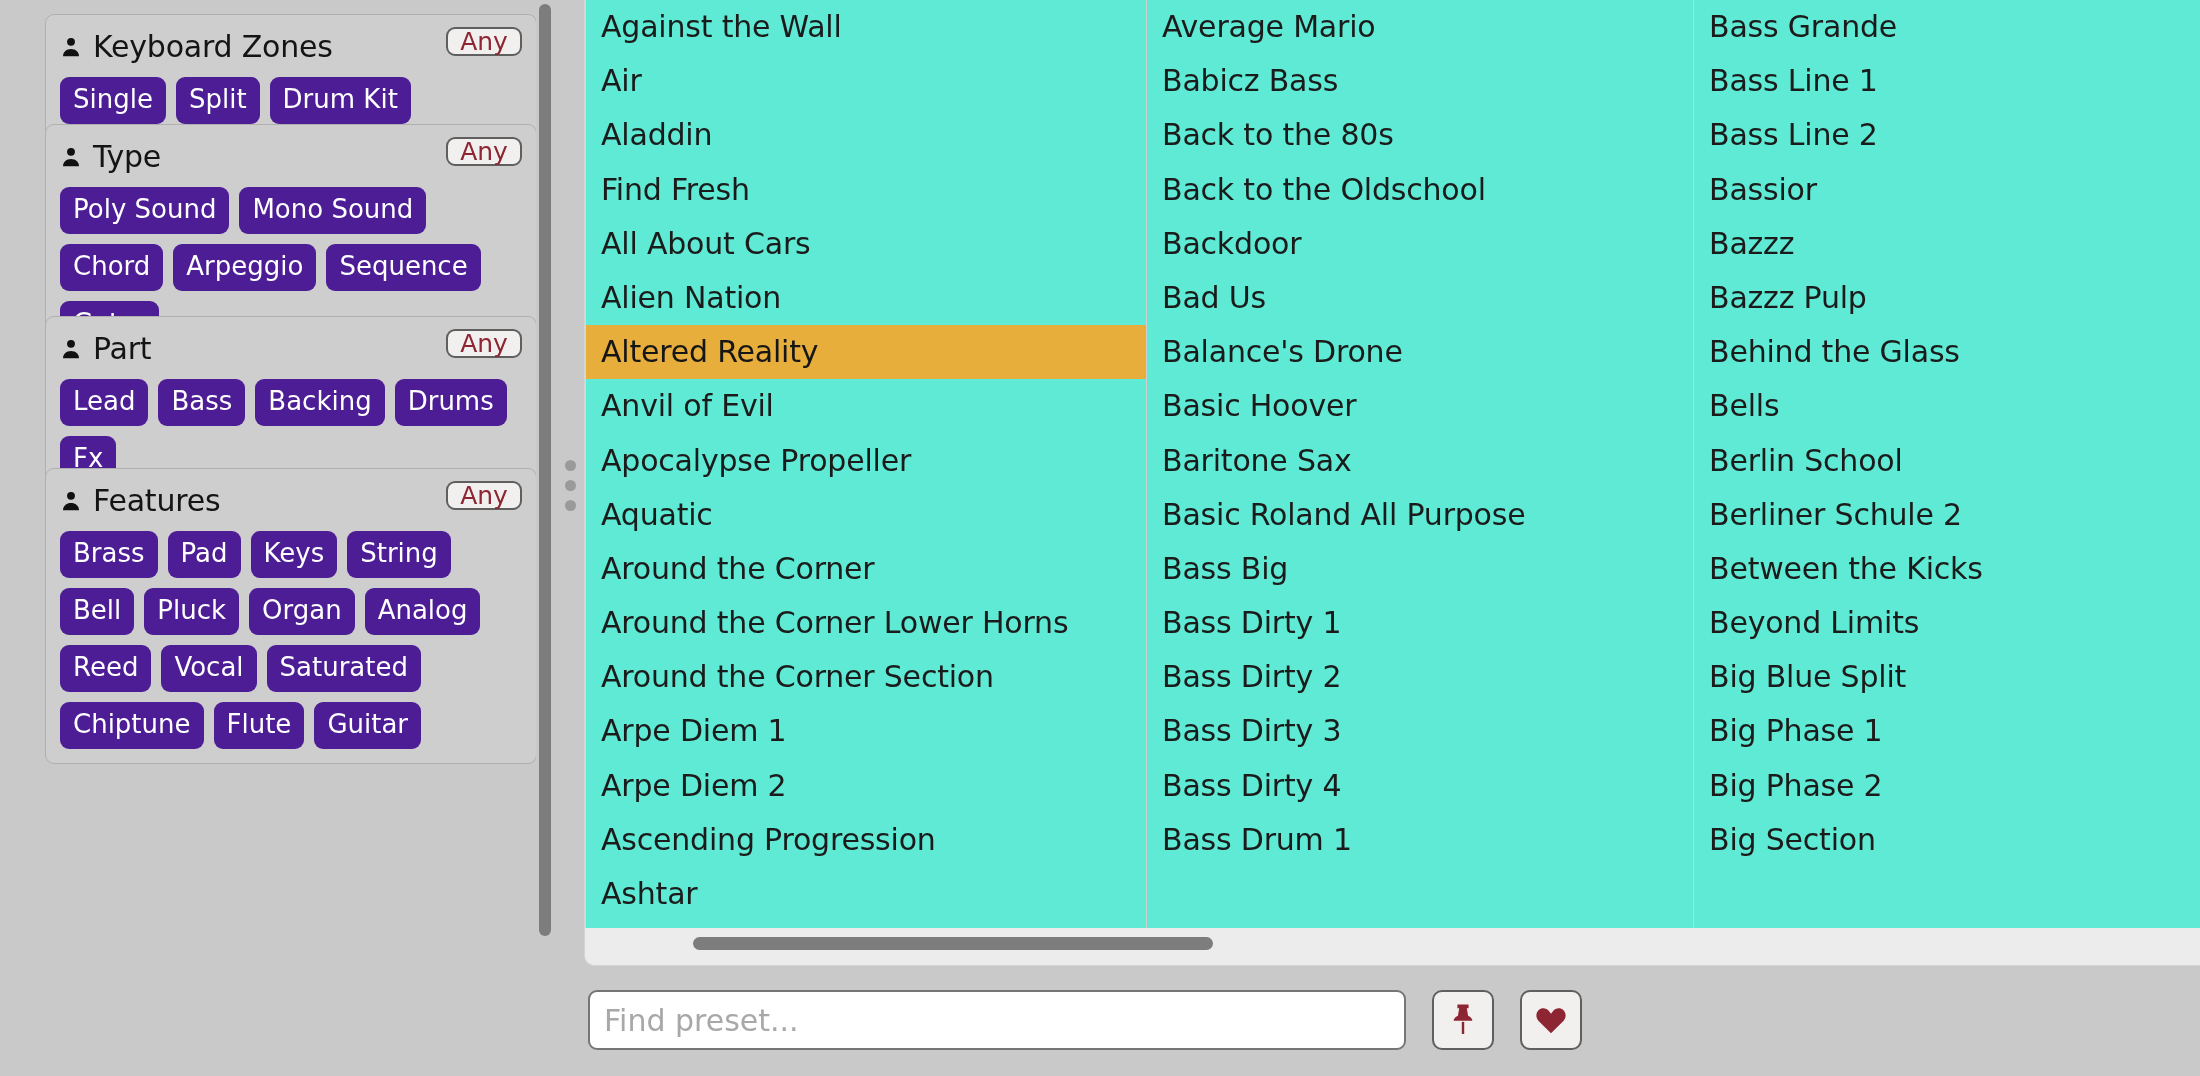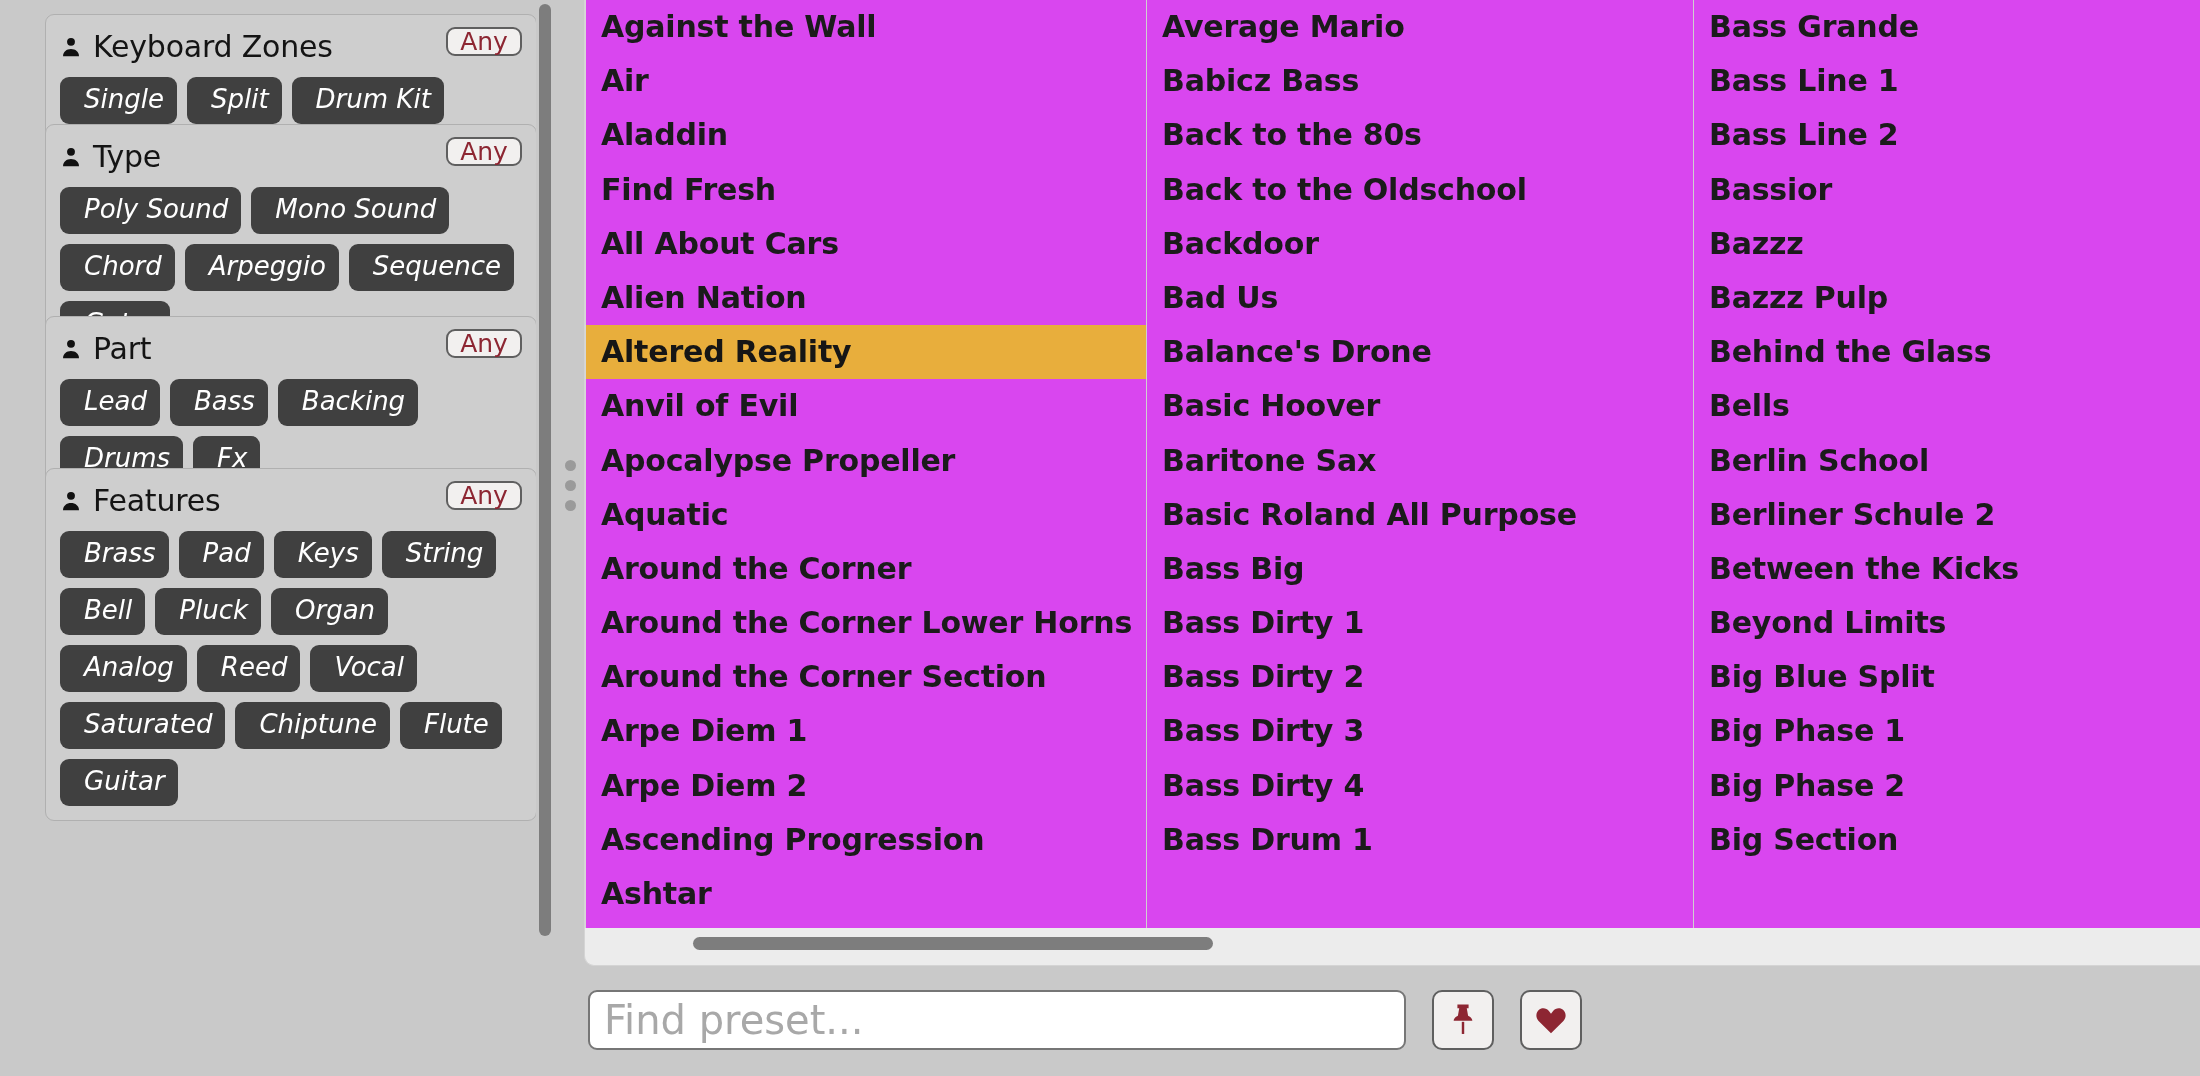--- a/index.html
+++ b/index.html
@@ -84,29 +84,28 @@
   }
 
   .tag-wrap {
     display: flex;
     flex-wrap: wrap;
     gap: 10px 10px;
     margin-top: 8px;
   }
 
   .tag {
-    background: #404040;
+    background: #4c1d95;
     color: #ffffff;
     font-size: 26px;
     line-height: 1;
-    padding: 9px 13px 12px 24px;
+    padding: 9px 13px 12px 13px;
     border-radius: 9px;
     cursor: pointer;
     white-space: nowrap;
-    font-style: italic;
   }
 
   
   #sidebar-scroll-track {
     position: absolute;
     left: 536px;
     top: 0;
     width: 26px;
     height: 970px;
     background: #c9c9c9;
@@ -170,23 +169,22 @@
     width: 1616px;
     height: 928px;
     display: flex;
   }
 
   .preset-col {
     width: 547px;
     flex: 0 0 547px;
     box-sizing: border-box;
     border-right: 1px solid #cfcfcf;
-    background: #d946ef;
+    background: #5eead4;
     overflow: hidden;
-    font-weight: bold;
   }
   .preset-col:first-child {
     border-left: 1px solid #d7d7d7;
     width: 562px;
     flex: 0 0 562px;
   }
   .preset-col:last-child {
     border-right: none;
     width: 506px;
     flex: 0 0 506px;
@@ -240,21 +238,21 @@
   #search-input {
     position: absolute;
     left: 588px;
     top: 20px;
     width: 818px;
     height: 60px;
     box-sizing: border-box;
     background: #ffffff;
     border: 2px solid #767676;
     border-radius: 9px;
-    font-size: 40px;
+    font-size: 30px;
     font-family: "DejaVu Sans", "Liberation Sans", sans-serif;
     color: #222;
     padding: 0 14px;
     outline: none;
   }
   #search-input::placeholder {
     color: #a8a8a8;
   }
 
   .icon-btn {

